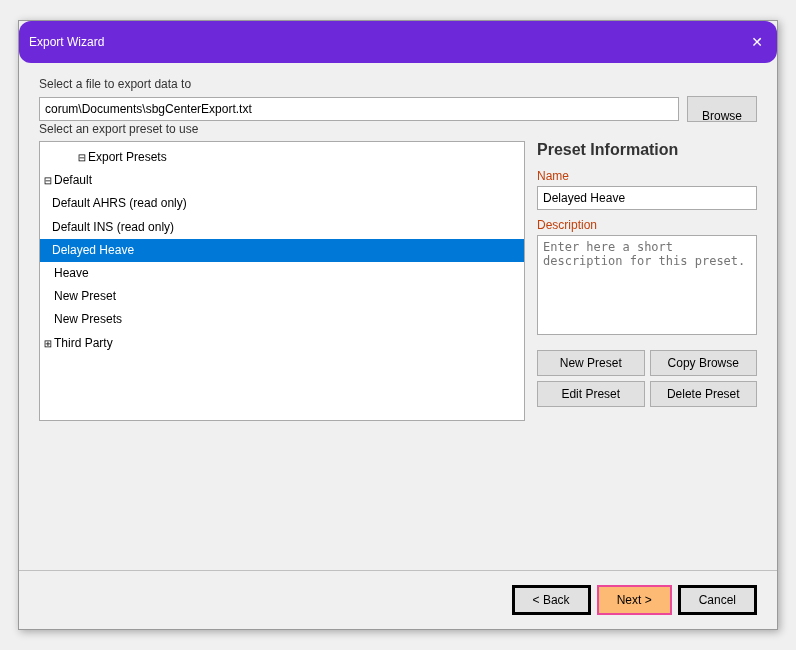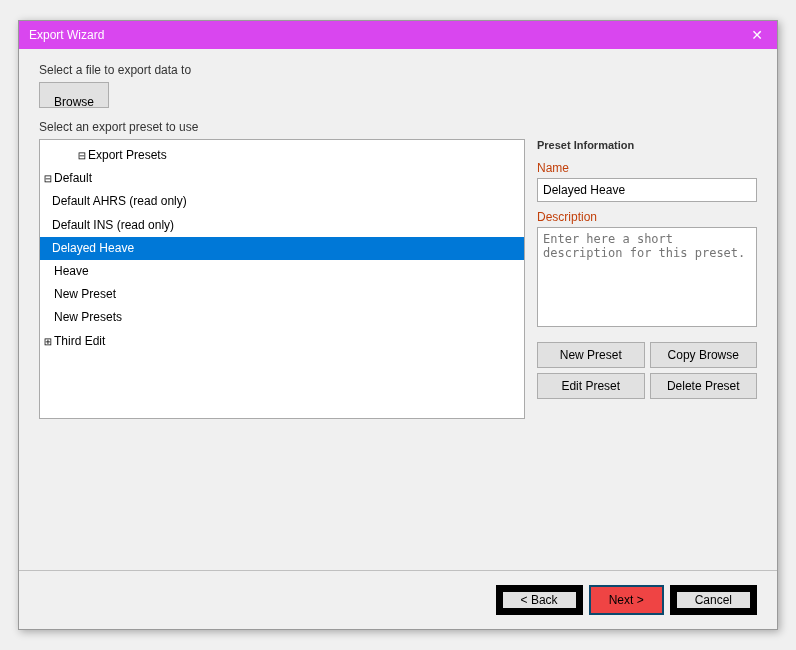--- a/index.html
+++ b/index.html
@@ -16,47 +16,48 @@
     .dialog {
       background: #f0f0f0;
       border: 1px solid #999;
       box-shadow: 2px 2px 8px rgba(0,0,0,0.3);
       width: 760px;
       min-height: 610px;
       display: flex;
       flex-direction: column;
     }
     .title-bar {
-      background: #d946ef;
+      background: #6d28d9;
       color: white;
-      padding: 4px 10px;
+      padding: 11px 10px;
       display: flex;
       justify-content: space-between;
       align-items: center;
       font-size: 12px;
       font-weight: normal;
+      border-radius: 12px;
     }
     .title-bar-close {
       cursor: pointer;
       font-size: 14px;
       line-height: 1;
       width: 20px;
       height: 20px;
       display: flex;
       align-items: center;
       justify-content: center;
       border: none;
       background: transparent;
       color: white;
     }
     .dialog-content {
       padding: 14px 20px;
       display: flex;
       flex-direction: column;
-      gap: 12px;
+      gap: 0;
       flex: 1;
     }
     .section-label {
       font-size: 12px;
       color: #333;
       margin-bottom: 5px;
     }
     .file-row {
       display: flex;
       align-items: center;
@@ -110,21 +111,21 @@
       text-align: center;
       font-size: 10px;
     }
     .right-panel {
       width: 220px;
       display: flex;
       flex-direction: column;
       gap: 8px;
     }
     .right-panel-title {
-      font-size: 11px;
+      font-size: 16px;
       font-weight: bold;
       color: #333;
       margin-bottom: 2px;
     }
     .field-label {
       font-size: 12px;
       color: #c2410c;
       margin-bottom: 3px;
     }
     .name-input {
@@ -167,62 +168,63 @@
       display: flex;
       justify-content: flex-end;
       align-items: center;
       padding: 10px 20px 14px;
       gap: 6px;
     }
     .footer-btn {
       height: 30px;
       padding: 0 18px;
       background: #e1e1e1;
-      border: 7px solid #000000;
+      border: 3px solid #000000;
       cursor: pointer;
       font-size: 12px;
     }
     .footer-btn.next-btn {
-      border: 2px solid #0c4a6e;
-      background: #ef4444;
+      border: 2px solid #ec4899;
+      background: #fdba74;
     }
   </style>
 </head>
 <body>
 
 <div class="dialog">
 
   <div class="title-bar">
     <span>Export Wizard</span>
     <button class="title-bar-close">✕</button>
   </div>
 
   <div class="dialog-content">
 
     <div>
       <div class="section-label">Select a file to export data to</div>
       <div class="file-row">
+        <input class="file-input" type="text" value="corum\Documents\sbgCenterExport.txt" style="">
         <button class="browse-btn">Browse</button>
       </div>
     </div>
 
     <div>
       <div class="section-label">Select an export preset to use</div>
       <div class="preset-area">
 
         <div class="tree-panel" id="tree-panel">
         <div class="tree-item tree-indent-0"><span class="tree-expand">⊟</span><span>Export Presets</span></div>
             <div class="tree-item tree-indent-1"><span class="tree-expand">⊟</span><span>Default</span></div>
             <div class="tree-item tree-indent-2"><span class="tree-expand"></span><span>Default AHRS (read only)</span></div>
             <div class="tree-item tree-indent-2"><span class="tree-expand"></span><span>Default INS (read only)</span></div>
             <div class="tree-item tree-indent-2 selected"><span class="tree-expand"></span><span>Delayed Heave</span></div>
             <div class="tree-item tree-indent-1"><span class="tree-expand"></span><span>Heave</span></div>
             <div class="tree-item tree-indent-1"><span class="tree-expand"></span><span>New Preset</span></div>
             <div class="tree-item tree-indent-1"><span class="tree-expand"></span><span>New Presets</span></div>
-            <div class="tree-item tree-indent-1"><span class="tree-expand">⊞</span><span>Third Edit</span></div>
+            <div class="tree-item tree-indent-1"><span class="tree-expand">⊞</span><span>Third Party</span></div>
           </div>
 
         <div class="right-panel">
           <div class="right-panel-title">Preset Information</div>
           <div>
             <div class="field-label">Name</div>
             <input class="name-input" type="text" value="Delayed Heave" style="">
           </div>
           <div>
             <div class="field-label">Description</div>

